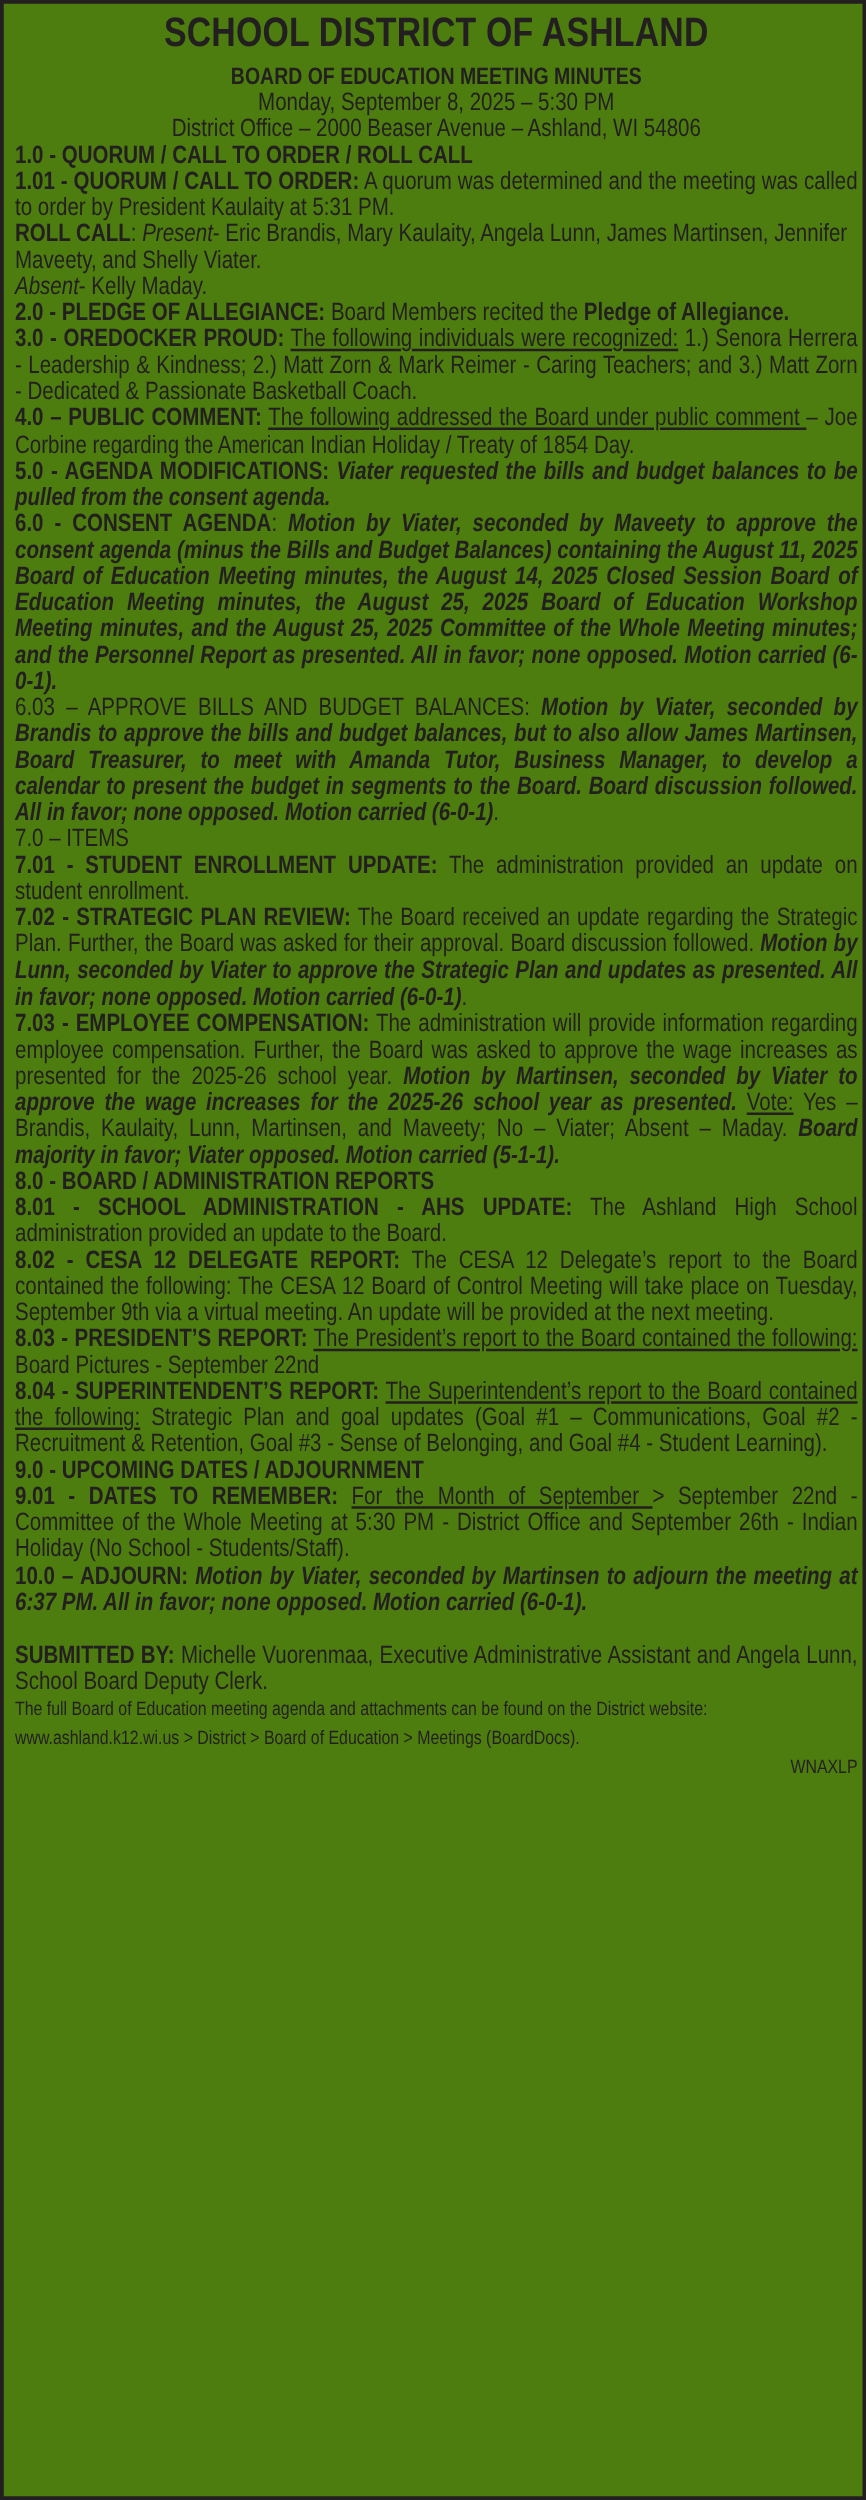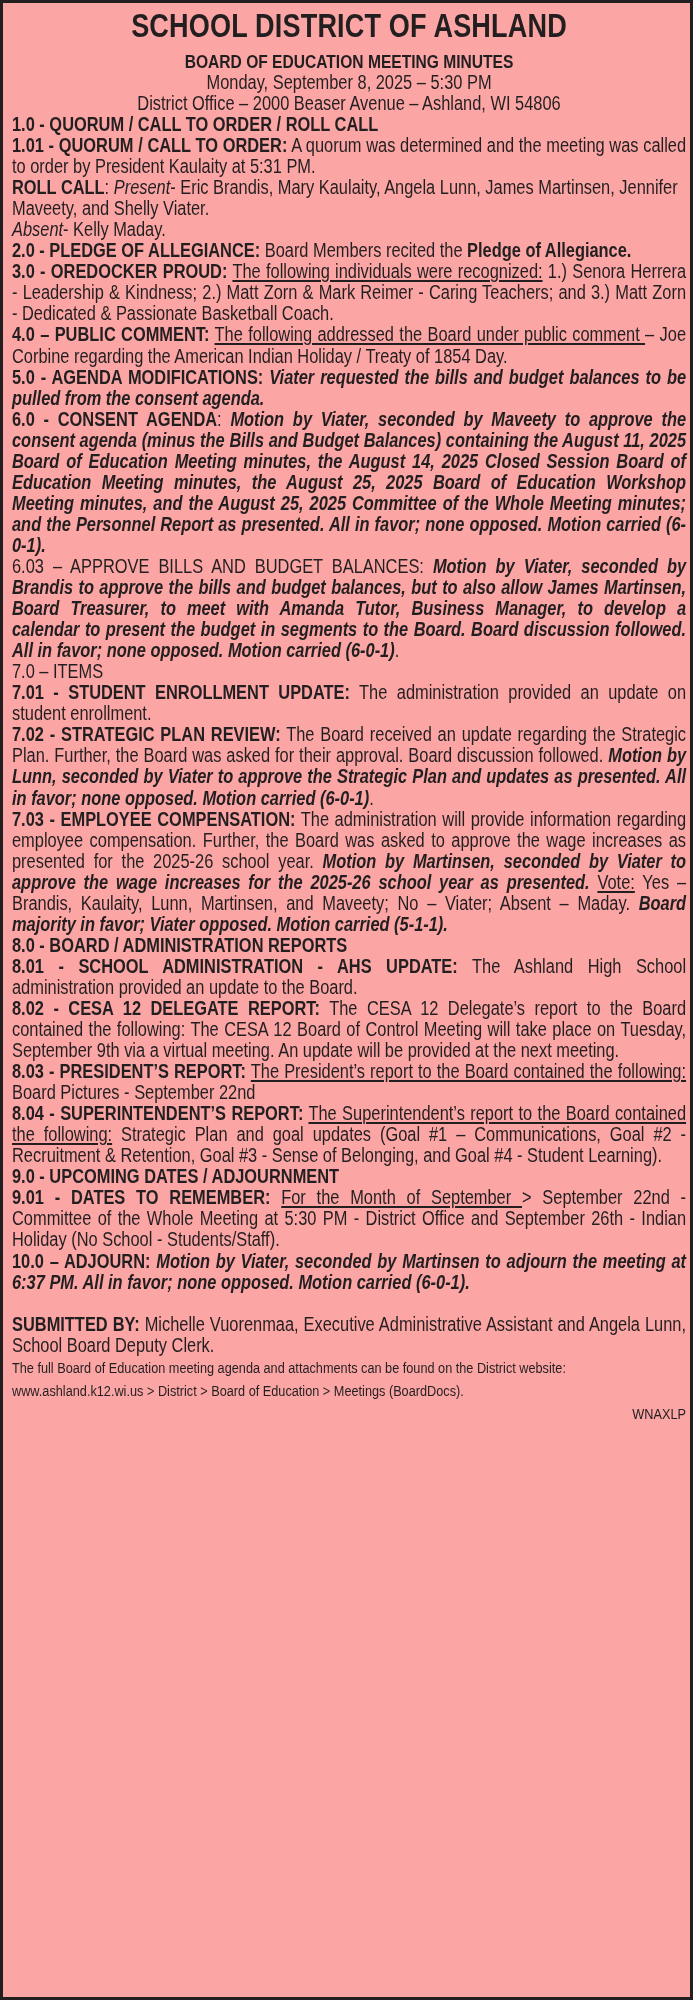--- a/index.html
+++ b/index.html
@@ -1,20 +1,20 @@
 <!DOCTYPE html>
 <html><head>
 <meta charset="utf-8">
 <style>
   html, body { margin: 0; padding: 0; background: #ffffff; }
   body { width: 693px; height: 2000px; overflow: hidden; }
   .frame {
     position: absolute; left: 0; top: 0;
     width: 693px; height: 2000px; box-sizing: border-box;
-    border: 3px solid #231f20; background: #fca5a5;
+    border: 3px solid #231f20; background: #4d7c0f;
     overflow: hidden;
   }
   .scaler {
     position: absolute; left: 9px; top: 4px;
     width: 822px;
     transform: scaleX(0.82);
     transform-origin: 0 0;
     font-family: "Liberation Sans", sans-serif;
     color: #231f20;
   }

